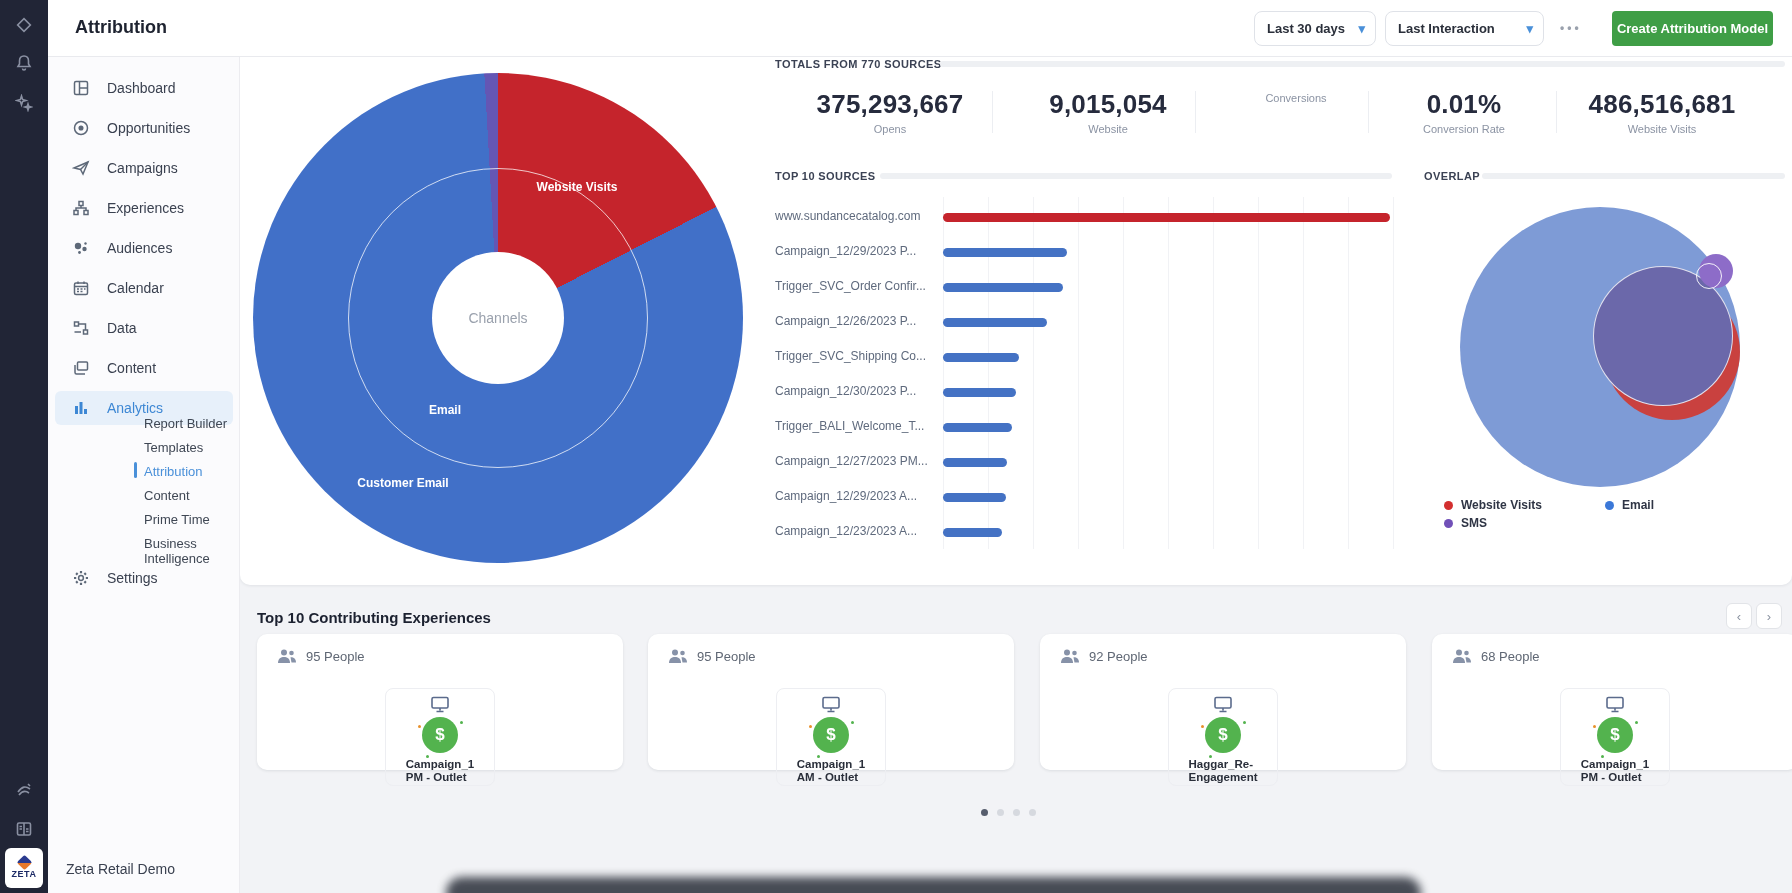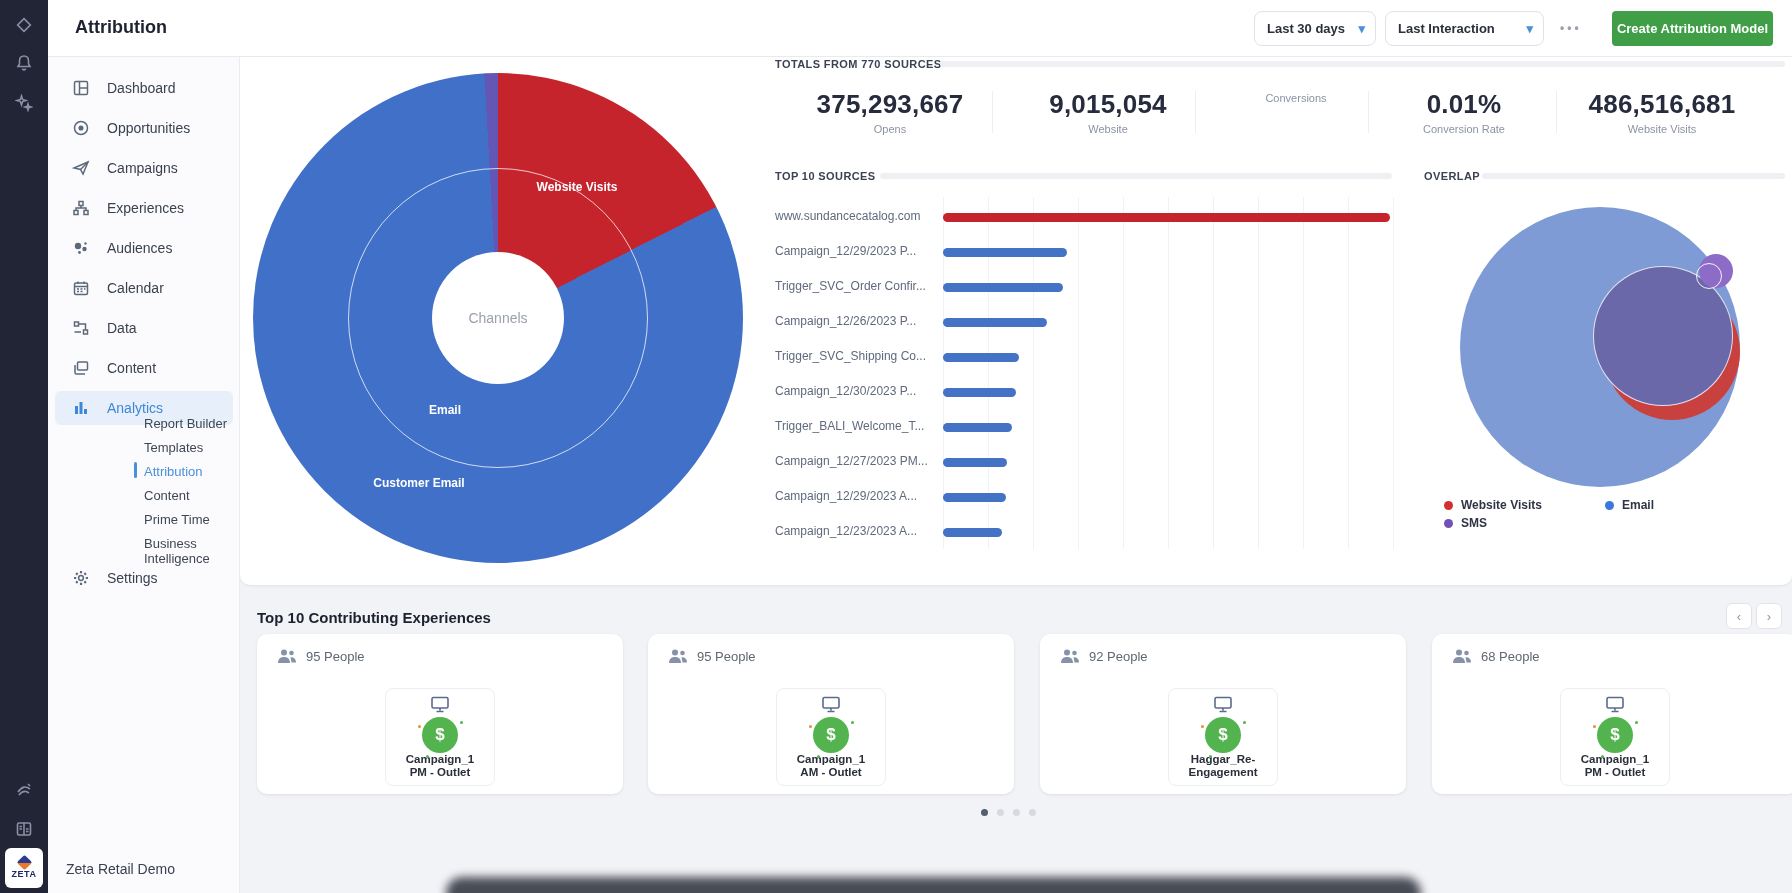--- a/index.html
+++ b/index.html
@@ -75,30 +75,30 @@
 
   
   .venn { position:absolute; border-radius:50%; }
   .legend-item { position:absolute; display:flex; align-items:center; gap:8px; font-size:12px; font-weight:bold; color:#2f3545; }
   .legend-dot { width:9px; height:9px; border-radius:50%; }
 
   
   #exp-head { position:absolute; left:17px; top:552px; font-size:15px; font-weight:bold; color:#1c2130; }
   .nav-sq { position:absolute; top:546px; width:26px; height:26px; background:#fff; border:1px solid #e2e4e8;
     border-radius:6px; color:#8a92a0; font-size:13px; display:flex; align-items:center; justify-content:center; }
-  .card { position:absolute; top:577px; width:366px; height:160px; background:#fff; border-radius:10px;
+  .card { position:absolute; top:577px; width:366px; height:136px; background:#fff; border-radius:10px;
     box-shadow:0 1px 3px rgba(30,35,50,.10); }
   .card .people { position:absolute; left:20px; top:15px; display:flex; align-items:center; gap:9px;
     font-size:13px; color:#5f6774; }
   .tile { position:absolute; left:128px; top:54px; width:110px; height:98px; border:1px solid #edeef2;
     border-radius:8px; display:flex; flex-direction:column; align-items:center; padding-top:7px; }
   .tile .dollar { width:36px; height:36px; border-radius:50%; background:#53b34e; color:#fff; font-weight:bold;
     font-size:17px; display:flex; align-items:center; justify-content:center; margin-top:4px; position:relative; }
   .tile .dollar i { position:absolute; width:3px; height:3px; border-radius:50%; }
-  .tile .tlabel { font-size:11.5px; font-weight:bold; color:#2a2f3a; text-align:center; line-height:13px; }
+  .tile .tlabel { font-size:11.5px; font-weight:bold; color:#2a2f3a; line-height:13px; margin-top:5px; }
   .dots { position:absolute; top:752px; left:741px; display:flex; gap:9px; }
   .dots span { width:7px; height:7px; border-radius:50%; background:#d6d9df; }
   .dots span.on { background:#565d6d; }
   #bottom-pill { position:absolute; left:206px; bottom:-16px; width:975px; height:32px; background:#2a2f3a;
     border-radius:16px; filter:blur(5px); opacity:.85; }
 </style>
 </head>
 <body>
 
 <div id="rail">
@@ -267,21 +267,21 @@
 </div>
 
 <div id="main">
   <div id="panel">
 
     <div id="sunburst" style="background: conic-gradient(rgb(197, 36, 44) 0deg, rgb(197, 36, 44) 63deg, rgb(65, 112, 200) 63deg, rgb(65, 112, 200) 356.8deg, rgb(100, 86, 180) 356.8deg, rgb(100, 86, 180) 360deg);"></div>
     <div id="ring-divider"></div>
     <div id="sun-center">Channels</div>
     <div class="sun-label" style="left:337px; top:130px">Website Visits</div>
     <div class="sun-label" style="left:205px; top:353px">Email</div>
-    <div class="sun-label" style="left:179px; top:426px">Customer Email</div>
+    <div class="sun-label" style="left:163px; top:426px">Customer Email</div>
 
     <div class="sec-head" style="left:535px; top:1px">TOTALS FROM 770 SOURCES</div>
     <div class="track" style="left:700px; top:4px; width:845px"></div>
     <div class="metric" style="left:540px">
       <div class="val">375,293,667</div>
       <div class="lab">Opens</div>
     </div>
     <div class="metric" style="left:758px">
       <div class="val">9,015,054</div>
       <div class="lab">Website</div>

